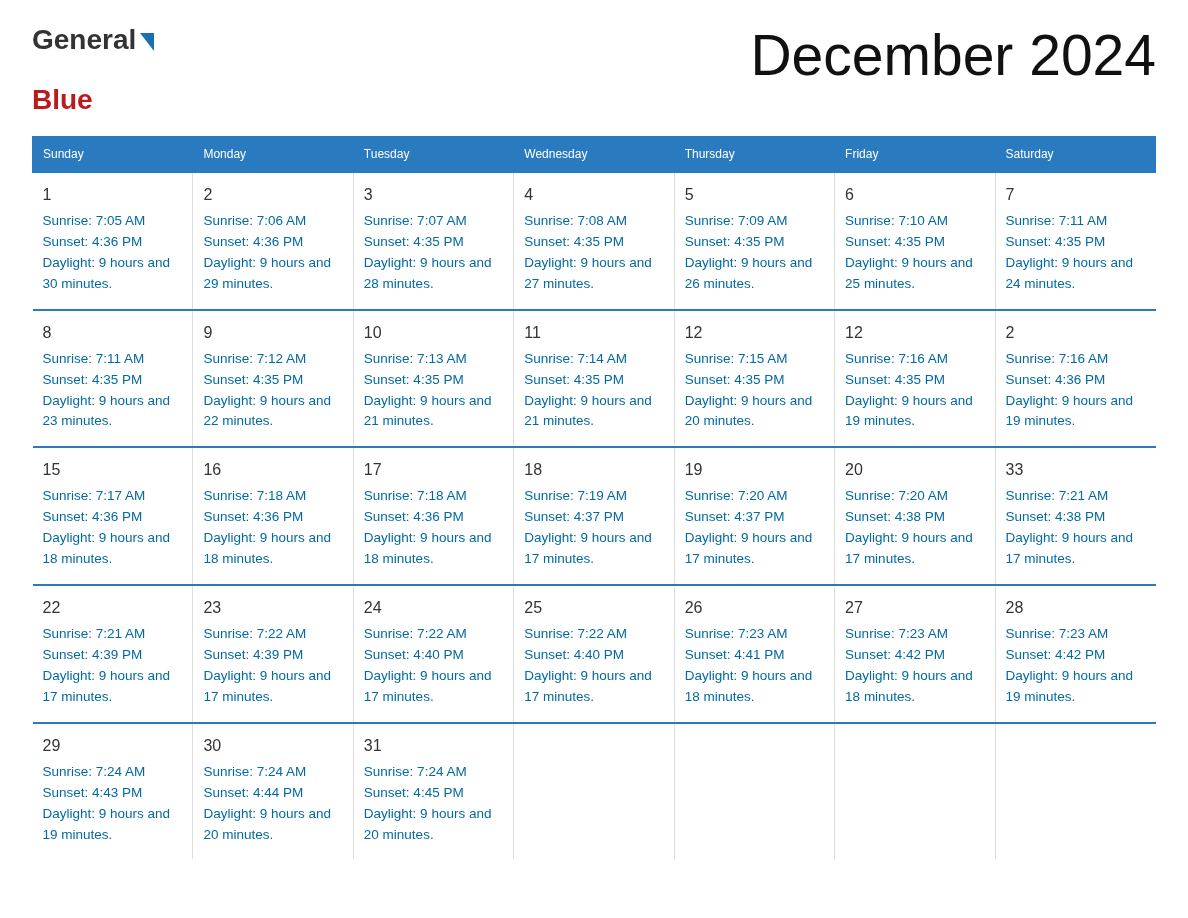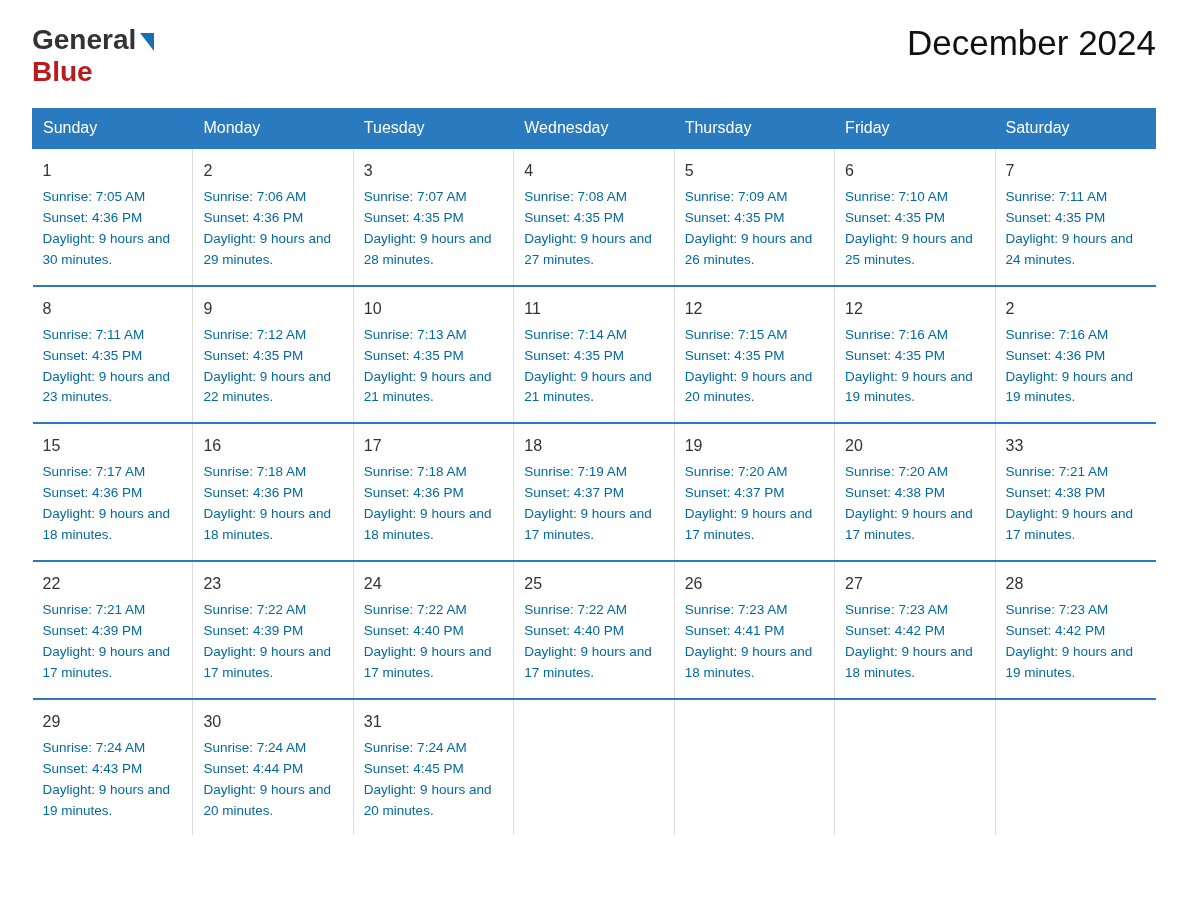--- a/index.html
+++ b/index.html
@@ -13,20 +13,21 @@
     .header {
       display: flex;
       justify-content: space-between;
       align-items: flex-start;
       margin-bottom: 20px;
     }
     .logo {
       display: flex;
       flex-direction: column;
       align-items: flex-start;
+      gap: 28px;
     }
     .logo-text {
       font-size: 28px;
       font-weight: bold;
       color: #333;
       display: flex;
       align-items: center;
       gap: 2px;
     }
     .logo-general { color: #333; }
@@ -35,41 +36,41 @@
       height: 0;
       border-left: 14px solid transparent;
       border-top: 18px solid #1a6faf;
       display: inline-block;
       margin-left: 2px;
       margin-top: 4px;
     }
     .logo-blue { color: #b91c1c; font-weight: bold; font-size: 28px; }
     .title-section { text-align: right; }
     .month-title {
-      font-size: 35px;
+      font-size: 57px;
       font-weight: normal;
       color: #111;
       line-height: 1.1;
     }
     .location {
       font-size: 20px;
       color: #555;
       margin-top: 4px;
     }
     table {
       width: 100%;
       border-collapse: collapse;
       table-layout: fixed;
     }
     thead tr {
       background-color: #2a7abf;
     }
     thead th {
       color: #fff;
-      font-size: 16px;
+      font-size: 12px;
       font-weight: normal;
       padding: 10px 10px;
       text-align: left;
       border: 1px solid #2a7abf;
     }
     tbody tr {
       border-top: 2px solid #2a7abf;
     }
     tbody td {
       vertical-align: top;

